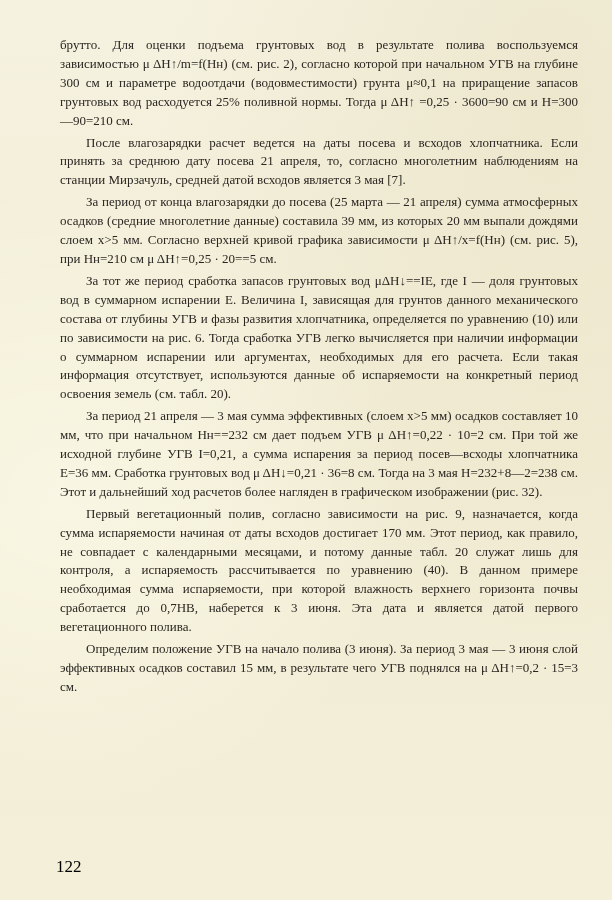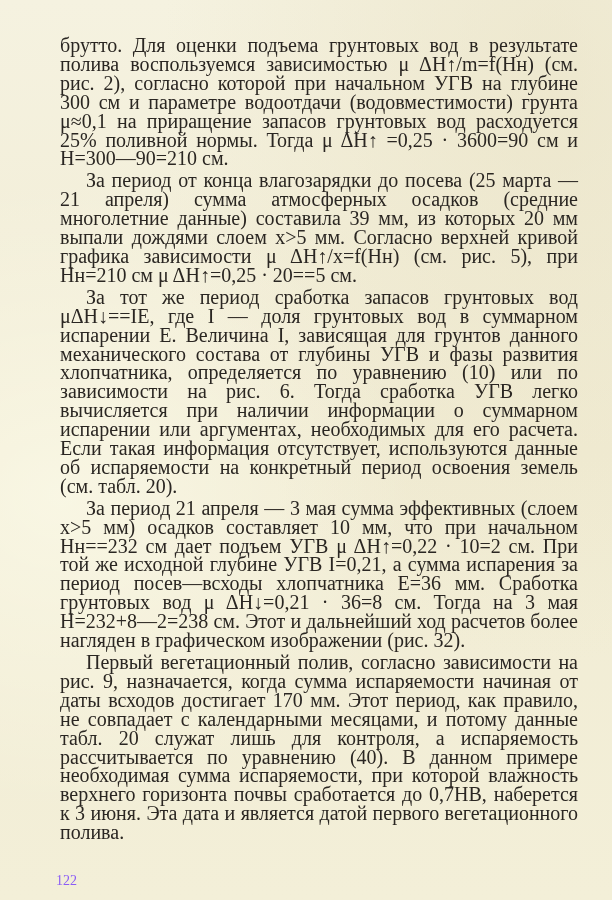--- a/index.html
+++ b/index.html
@@ -16,43 +16,44 @@
       color: #2a2622;
       position: relative;
     }
     .page {
       position: absolute;
       left: 60px;
       top: 36px;
       width: 518px;
     }
     .para {
-      font-size: 20px;
+      font-size: 13px;
       line-height: 18.9px;
       text-align: justify;
       margin: 0 0 3px 0;
       text-indent: 0;
       hyphens: manual;
     }
     .para.indent { text-indent: 26px; }
     .para.first { text-indent: 0; }
     .page-number {
       position: absolute;
       left: 56px;
       top: 857px;
-      font-size: 14px;
+      font-size: 17px;
       font-family: "Liberation Serif", "DejaVu Serif", serif;
-      color: #8b5cf6;
-      margin-top: 16px;
+      color: #000000;
     }
   </style>
 </head>
 <body>
 
 <div class="page">
   <p class="para first">брутто. Для оценки подъема грунтовых вод в результате полива воспользуемся зависимостью μ ΔH↑/m=f(Hн) (см. рис. 2), согласно которой при начальном УГВ на глубине 300 см и параметре водоотдачи (водовместимости) грунта μ≈0,1 на приращение запасов грунтовых вод расходуется 25% поливной нормы. Тогда μ ΔH↑ =0,25 · 3600=90 см и H=300—90=210 см.</p>
+  <p class="para indent">После влагозарядки расчет ведется на даты посева и всходов хлопчатника. Если принять за среднюю дату посева 21 апреля, то, согласно многолетним наблюдениям на станции Мирзачуль, средней датой всходов является 3 мая [7].</p>
   <p class="para indent">За период от конца влагозарядки до посева (25 марта — 21 апреля) сумма атмосферных осадков (средние многолетние данные) составила 39 мм, из которых 20 мм выпали дождями слоем x&gt;5 мм. Согласно верхней кривой графика зависимости μ ΔH↑/x=f(Hн) (см. рис. 5), при Hн=210 см μ ΔH↑=0,25 · 20==5 см.</p>
   <p class="para indent">За тот же период сработка запасов грунтовых вод μΔH↓==IE, где I — доля грунтовых вод в суммарном испарении E. Величина I, зависящая для грунтов данного механического состава от глубины УГВ и фазы развития хлопчатника, определяется по уравнению (10) или по зависимости на рис. 6. Тогда сработка УГВ легко вычисляется при наличии информации о суммарном испарении или аргументах, необходимых для его расчета. Если такая информация отсутствует, используются данные об испаряемости на конкретный период освоения земель (см. табл. 20).</p>
   <p class="para indent">За период 21 апреля — 3 мая сумма эффективных (слоем x&gt;5 мм) осадков составляет 10 мм, что при начальном Hн==232 см дает подъем УГВ μ ΔH↑=0,22 · 10=2 см. При той же исходной глубине УГВ I=0,21, а сумма испарения за период посев—всходы хлопчатника E=36 мм. Сработка грунтовых вод μ ΔH↓=0,21 · 36=8 см. Тогда на 3 мая H=232+8—2=238 см. Этот и дальнейший ход расчетов более нагляден в графическом изображении (рис. 32).</p>
   <p class="para indent">Первый вегетационный полив, согласно зависимости на рис. 9, назначается, когда сумма испаряемости начиная от даты всходов достигает 170 мм. Этот период, как правило, не совпадает с календарными месяцами, и потому данные табл. 20 служат лишь для контроля, а испаряемость рассчитывается по уравнению (40). В данном примере необходимая сумма испаряемости, при которой влажность верхнего горизонта почвы сработается до 0,7НВ, наберется к 3 июня. Эта дата и является датой первого вегетационного полива.</p>
+  <p class="para indent">Определим положение УГВ на начало полива (3 июня). За период 3 мая — 3 июня слой эффективных осадков составил 15 мм, в результате чего УГВ поднялся на μ ΔH↑=0,2 · 15=3 см.</p>
 </div>
 
 <div class="page-number">122</div>
 
 </body></html>

